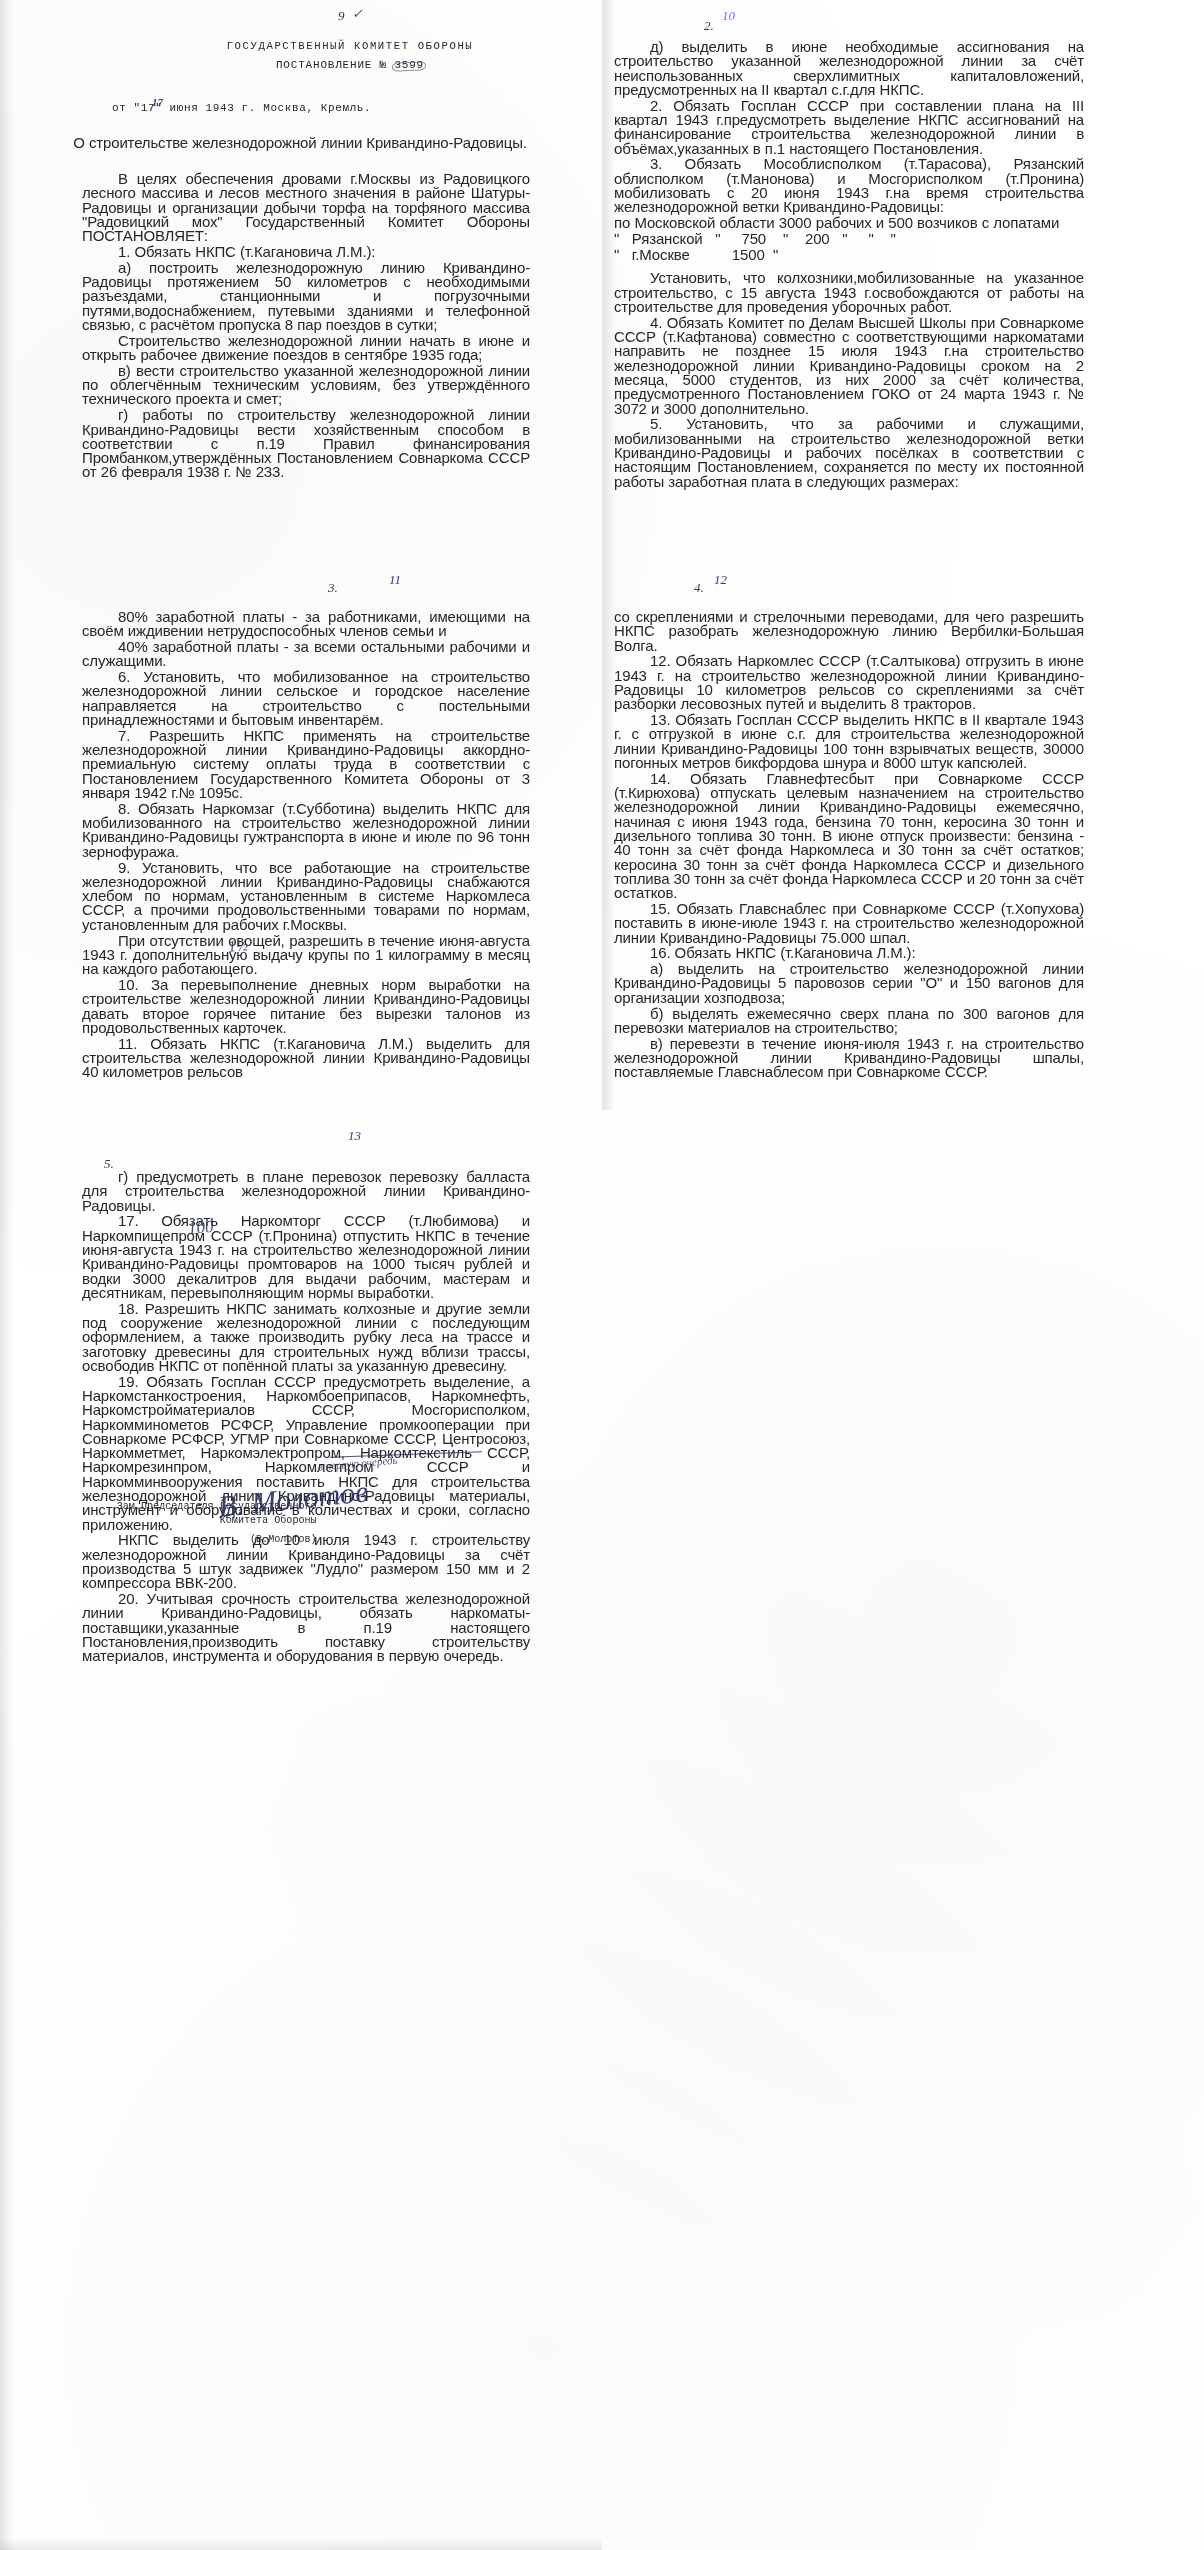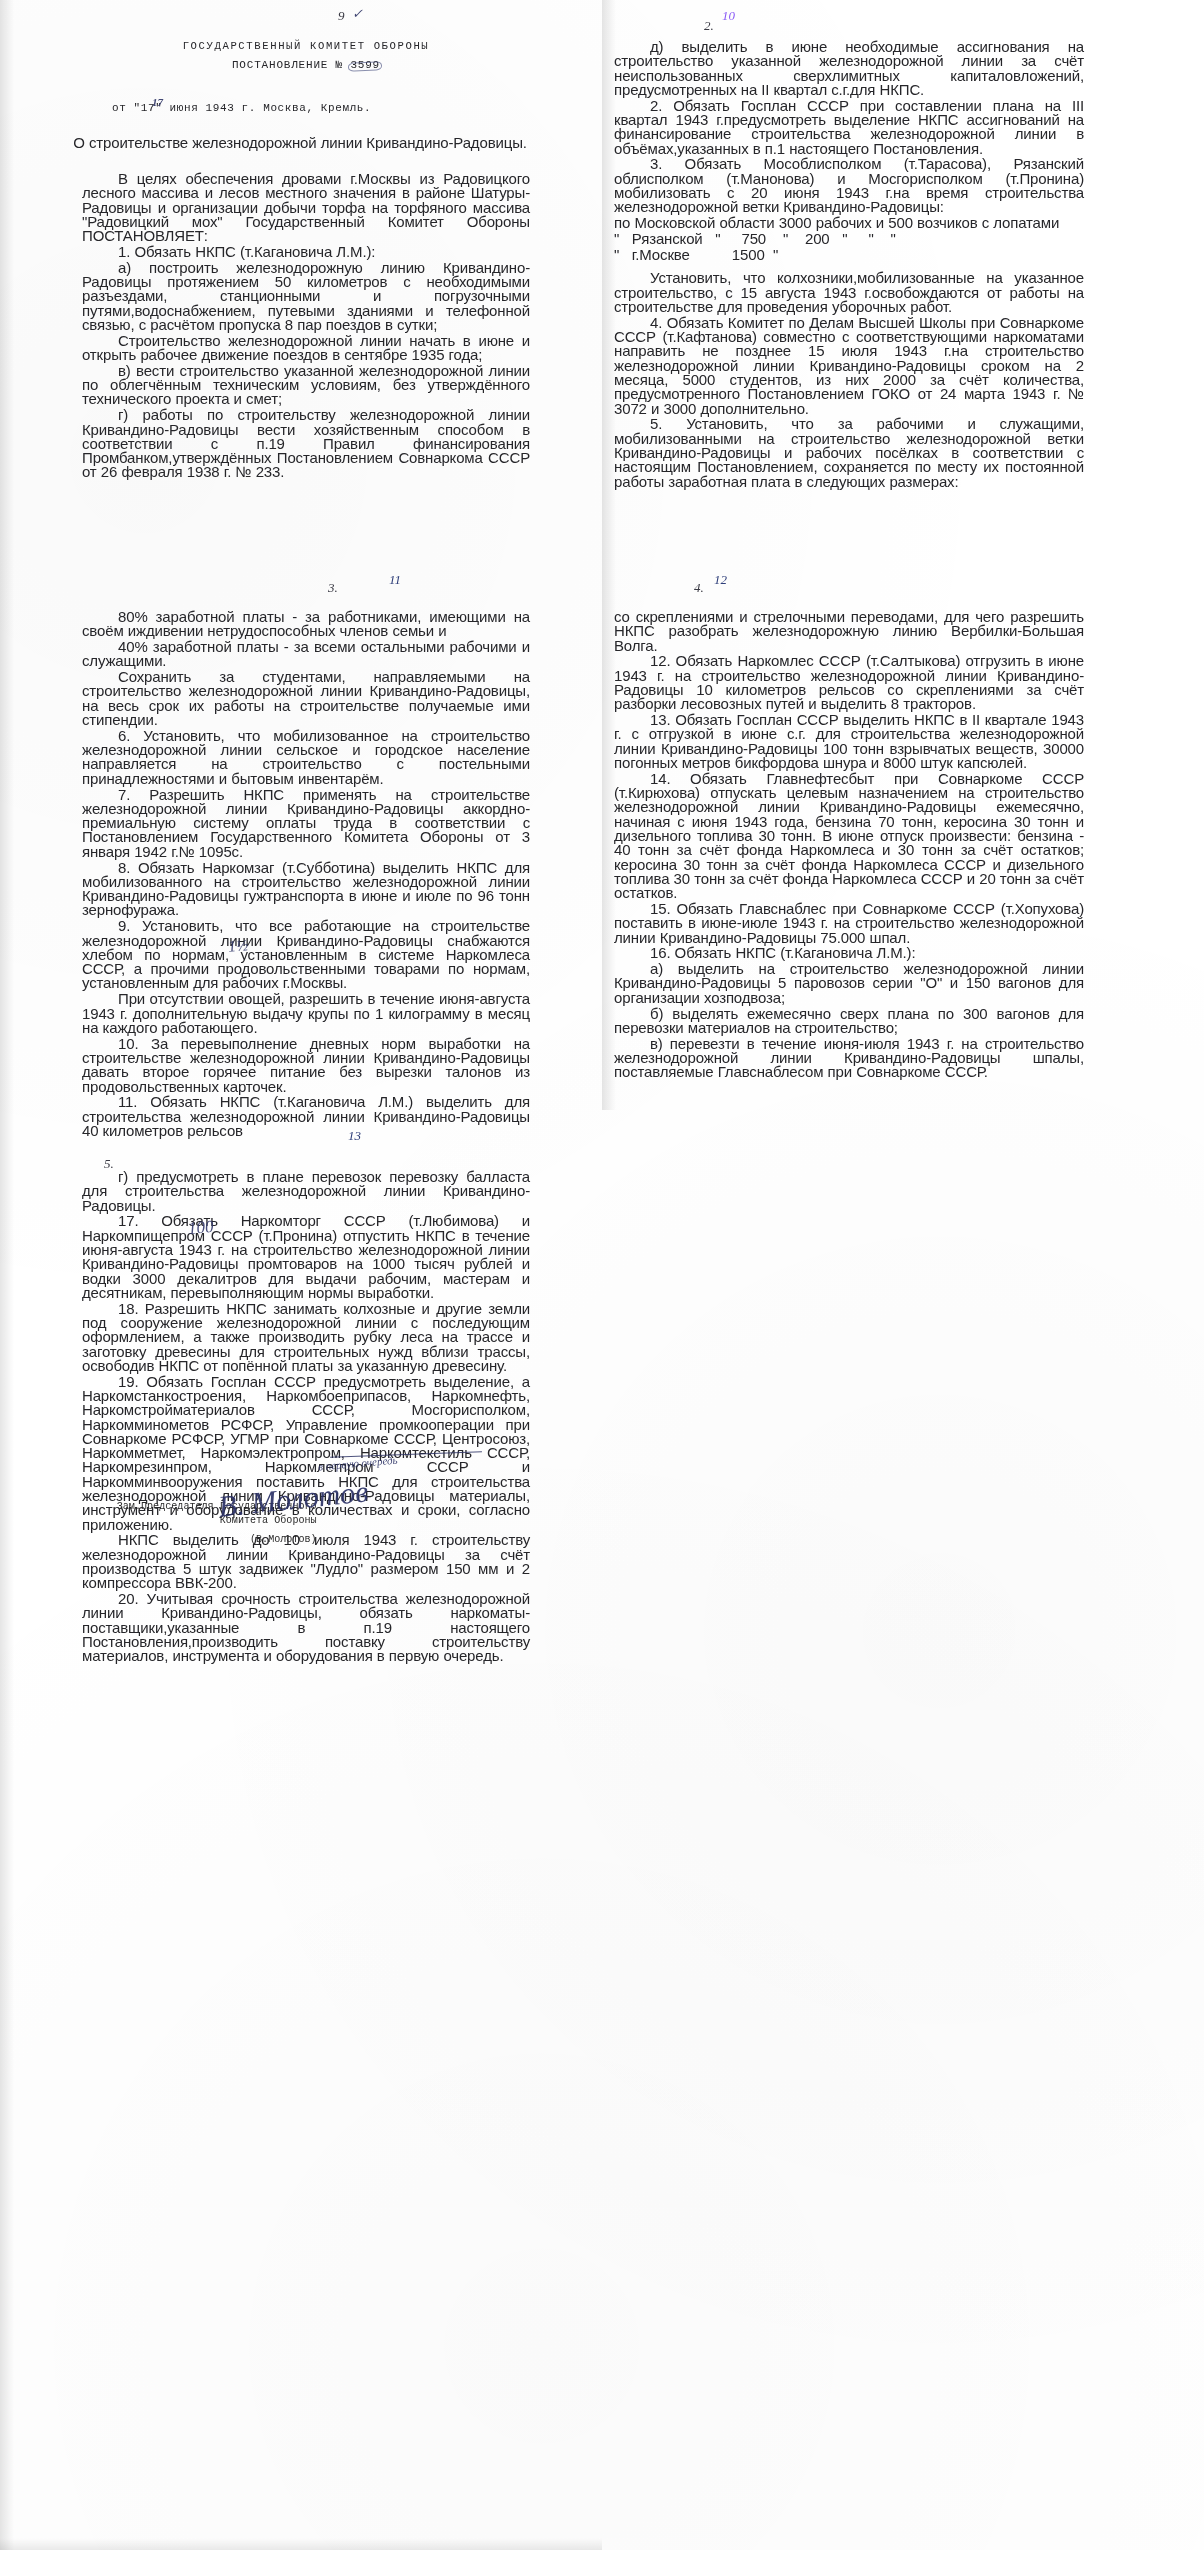--- a/index.html
+++ b/index.html
@@ -157,21 +157,21 @@
 </style>
 </head>
 <body>
 
 <div class="scan-texture"></div>
 
 <div class="page" style="left:0px; top:0px; width:602px; height:570px;">
   <div class="pagenum" style="left:338px; top:8px;">9</div>
   <div class="ink-mark" style="left:352px; top:6px; font-size:13px;">✓</div>
 
-  <div class="title-block" style="left:0; top:38px;">
+  <div class="title-block" style="left:0; top:38px;padding-left:44px;">
     <div class="head-title center" style="padding-left:10px;">ГОСУДАРСТВЕННЫЙ КОМИТЕТ ОБОРОНЫ</div>
     <div class="head-sub center" style="padding-left:10px; margin-top:3px;">
       <span>ПОСТАНОВЛЕНИЕ №</span>
       <span class="stamp-num">3599</span>
     </div>
   </div>
 
   <div class="head-sub" style="position:absolute; left:112px; top:100px; letter-spacing:0.6px;">от "17" июня 1943 г.  Москва, Кремль.</div>
   <div class="ink-mark" style="left:152px; top:96px; font-size:11px; font-weight:bold;">17</div>
 
@@ -209,21 +209,20 @@
   <div class="edge-shadow-l"></div>
 </div>
 
 <div class="page" style="left:0px; top:570px; width:602px; height:540px;">
   <div class="pagenum" style="left:328px; top:10px;">3.</div>
   <div class="pagenum blue" style="left:348px; top:2px; color:#2f3f7a;margin-left:41px;">11</div>
 
   <div class="col doc-text" style="left:82px; top:40px; width:448px;">
     <p class="ind2">80% заработной платы - за работниками, имеющими на своём иждивении нетрудоспособных членов семьи и</p>
     <p class="ind2">40% заработной платы - за всеми остальными рабочими и служащими.</p>
-    <p class="ind2">Сохранить за студентами, направляемыми на строительство железнодорожной линии Кривандино-Радовицы, на весь срок их работы на строительстве получаемые ими стипендии.</p>
     <p class="ind2">6. Установить, что мобилизованное на строительство железнодорожной линии сельское и городское население направляется на строительство с постельными принадлежностями и бытовым инвентарём.</p>
     <p class="ind2">7. Разрешить НКПС применять на строительстве железнодорожной линии Кривандино-Радовицы аккордно-премиальную систему оплаты труда в соответствии с Постановлением Государственного Комитета Обороны от 3 января 1942 г.№ 1095с.</p>
     <p class="ind2">8. Обязать Наркомзаг (т.Субботина) выделить НКПС для мобилизованного на строительство железнодорожной линии Кривандино-Радовицы гужтранспорта в июне и июле по 96 тонн зернофуража.</p>
     <p class="ind2">9. Установить, что все работающие на строительстве железнодорожной линии Кривандино-Радовицы снабжаются хлебом по нормам, установленным в системе Наркомлеса СССР, а прочими продовольственными товарами по нормам, установленным для рабочих г.Москвы.</p>
     <p class="ind2">При отсутствии овощей, разрешить в течение июня-августа 1943 г. дополнительную выдачу крупы по 1 килограмму в месяц на каждого работающего.</p>
     <p class="ind2">10. За перевыполнение дневных норм выработки на строительстве железнодорожной линии Кривандино-Радовицы давать второе горячее питание без вырезки талонов из продовольственных карточек.</p>
     <p class="ind2">11. Обязать НКПС (т.Кагановича Л.М.) выделить для строительства железнодорожной линии Кривандино-Радовицы 40 километров рельсов</p>
   </div>
   <div class="scribble" style="left:228px; top:370px; font-size:16px;">1½</div>
   <div class="edge-shadow-l"></div>

